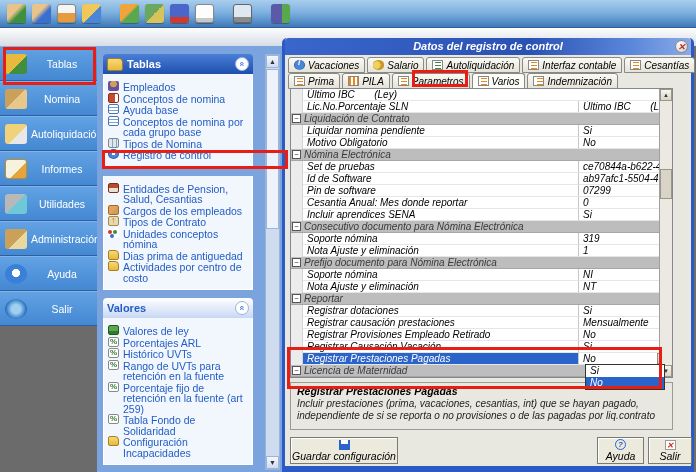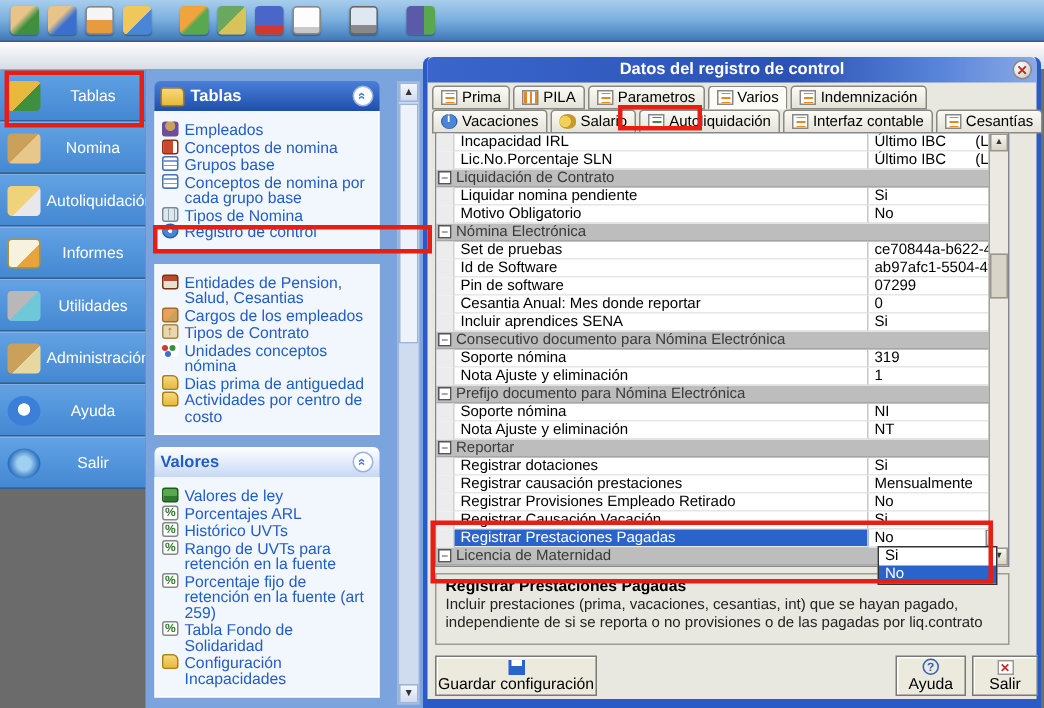--- a/index.html
+++ b/index.html
@@ -76,21 +76,21 @@
   .n-percent::before{content:"%";position:absolute;left:1px;top:-1px;font-size:8px;font-weight:bold;color:#2f7a2f;}
   .navscroll{position:absolute;right:2px;top:8px;bottom:2px;width:15px;background:#cfdcf0;border:1px solid #9ab4da;}
   .sarrow{height:13px;background:linear-gradient(180deg,#f4f7fd,#cfdcf0);border:1px solid #9ab4da;color:#333;
     font-size:7px;text-align:center;line-height:12px;}
   .navscroll .sarrow.down{position:absolute;bottom:0;left:0;right:0;}
   .navscroll .thumb{position:absolute;left:0;right:0;top:14px;height:160px;background:#eef3fb;border:1px solid #9ab4da;}
 
   
   .dialog{position:absolute;left:282px;top:38px;width:412px;height:434px;background:#e9e8e0;
     border-left:3px solid #2a5ac6;border-right:3px solid #2a5ac6;border-bottom:6px solid #2a5ac6;
-    border-radius:5px 5px 0 0;}
+    border-radius:5px 5px 0 0;font-style:italic;}
   .dtitle{height:17px;background:linear-gradient(90deg,#3a66cc 0%,#2a52b4 60%,#5a86da 85%,#8aaae6 100%);
     border-radius:4px 4px 0 0;color:#fff;font-weight:bold;font-size:11px;text-align:center;line-height:17px;position:relative;}
   .closebtn{position:absolute;right:3px;top:2px;width:13px;height:13px;border-radius:50%;
     background:radial-gradient(circle at 35% 30%,#fff,#c8c8c8);color:#c02a1e;font-size:9px;font-weight:bold;
     line-height:12px;text-align:center;cursor:pointer;border:1px solid #8a8a8a;}
   .tabs{padding:2px 0 0 3px;}
   .tabrow{display:flex;height:16px;}
   .tab{display:inline-flex;align-items:center;gap:3px;padding:0 5px;margin-right:2px;font-size:10px;color:#000;
     background:linear-gradient(180deg,#fbfaf5,#e5e3d8);border:1px solid #8a8a84;border-radius:3px 3px 0 0;cursor:pointer;white-space:nowrap;}
   .tab.active{background:#fdfdf8;border-bottom:1px solid #fdfdf8;}
@@ -211,21 +211,21 @@
             <div class="nitem">
               <span class="nicon n-person"></span>
               <span class="nlabel">Empleados</span>
             </div>
             <div class="nitem">
               <span class="nicon n-book"></span>
               <span class="nlabel">Conceptos de nomina</span>
             </div>
             <div class="nitem">
               <span class="nicon n-notebook"></span>
-              <span class="nlabel">Grupos base</span>
+              <span class="nlabel">Ayuda base</span>
             </div>
             <div class="nitem">
               <span class="nicon n-notebook"></span>
               <span class="nlabel">Conceptos de nomina por cada grupo base</span>
             </div>
             <div class="nitem">
               <span class="nicon n-table"></span>
               <span class="nlabel">Tipos de Nomina</span>
             </div>
             <div class="nitem">
@@ -306,20 +306,42 @@
       <div class="sarrow down">▼</div>
     </div>
   </div>
 
   <div class="dialog">
     <div class="dtitle">
       <span>Datos del registro de control</span>
       <span class="closebtn">✕</span>
     </div>
     <div class="tabs">
+      <div class="tabrow" id="tabrow1">
+          <div class="tab">
+            <span class="tbicon tb-info"></span>
+            <span>Vacaciones</span>
+          </div>
+          <div class="tab">
+            <span class="tbicon tb-coins"></span>
+            <span>Salario</span>
+          </div>
+          <div class="tab">
+            <span class="tbicon tb-list-green"></span>
+            <span>Autoliquidación</span>
+          </div>
+          <div class="tab">
+            <span class="tbicon tb-list-orange"></span>
+            <span>Interfaz contable</span>
+          </div>
+          <div class="tab">
+            <span class="tbicon tb-list-orange"></span>
+            <span>Cesantías</span>
+          </div>
+        </div>
       <div class="tabrow" id="tabrow2">
           <div class="tab">
             <span class="tbicon tb-list-orange"></span>
             <span>Prima</span>
           </div>
           <div class="tab">
             <span class="tbicon tb-grid"></span>
             <span>PILA</span>
           </div>
           <div class="tab">
@@ -328,49 +350,26 @@
           </div>
           <div class="tab active">
             <span class="tbicon tb-list-orange"></span>
             <span>Varios</span>
           </div>
           <div class="tab">
             <span class="tbicon tb-list-orange"></span>
             <span>Indemnización</span>
           </div>
         </div>
-      <div class="tabrow" id="tabrow1">
-          <div class="tab">
-            <span class="tbicon tb-info"></span>
-            <span>Vacaciones</span>
-          </div>
-          <div class="tab">
-            <span class="tbicon tb-coins"></span>
-            <span>Salario</span>
-          </div>
-          <div class="tab">
-            <span class="tbicon tb-list-green"></span>
-            <span>Autoliquidación</span>
-          </div>
-          <div class="tab">
-            <span class="tbicon tb-list-orange"></span>
-            <span>Interfaz contable</span>
-          </div>
-          <div class="tab">
-            <span class="tbicon tb-list-orange"></span>
-            <span>Cesantías</span>
-          </div>
-        </div>
     </div>
 
     <div class="grid" id="propgrid">
 
     <div class="grow">
           <span class="gutter"></span>
-          <span class="rlabel">Incapacidad IRL</span>
           <span class="rvalue">Último IBC       (Ley)</span>
         </div>
         <div class="grow">
           <span class="gutter"></span>
           <span class="rlabel">Lic.No.Porcentaje SLN</span>
           <span class="rvalue">Último IBC       (Ley)</span>
         </div>
         <div class="grow section">
           <span class="exp">−</span>
           <span>Liquidación de Contrato</span>

